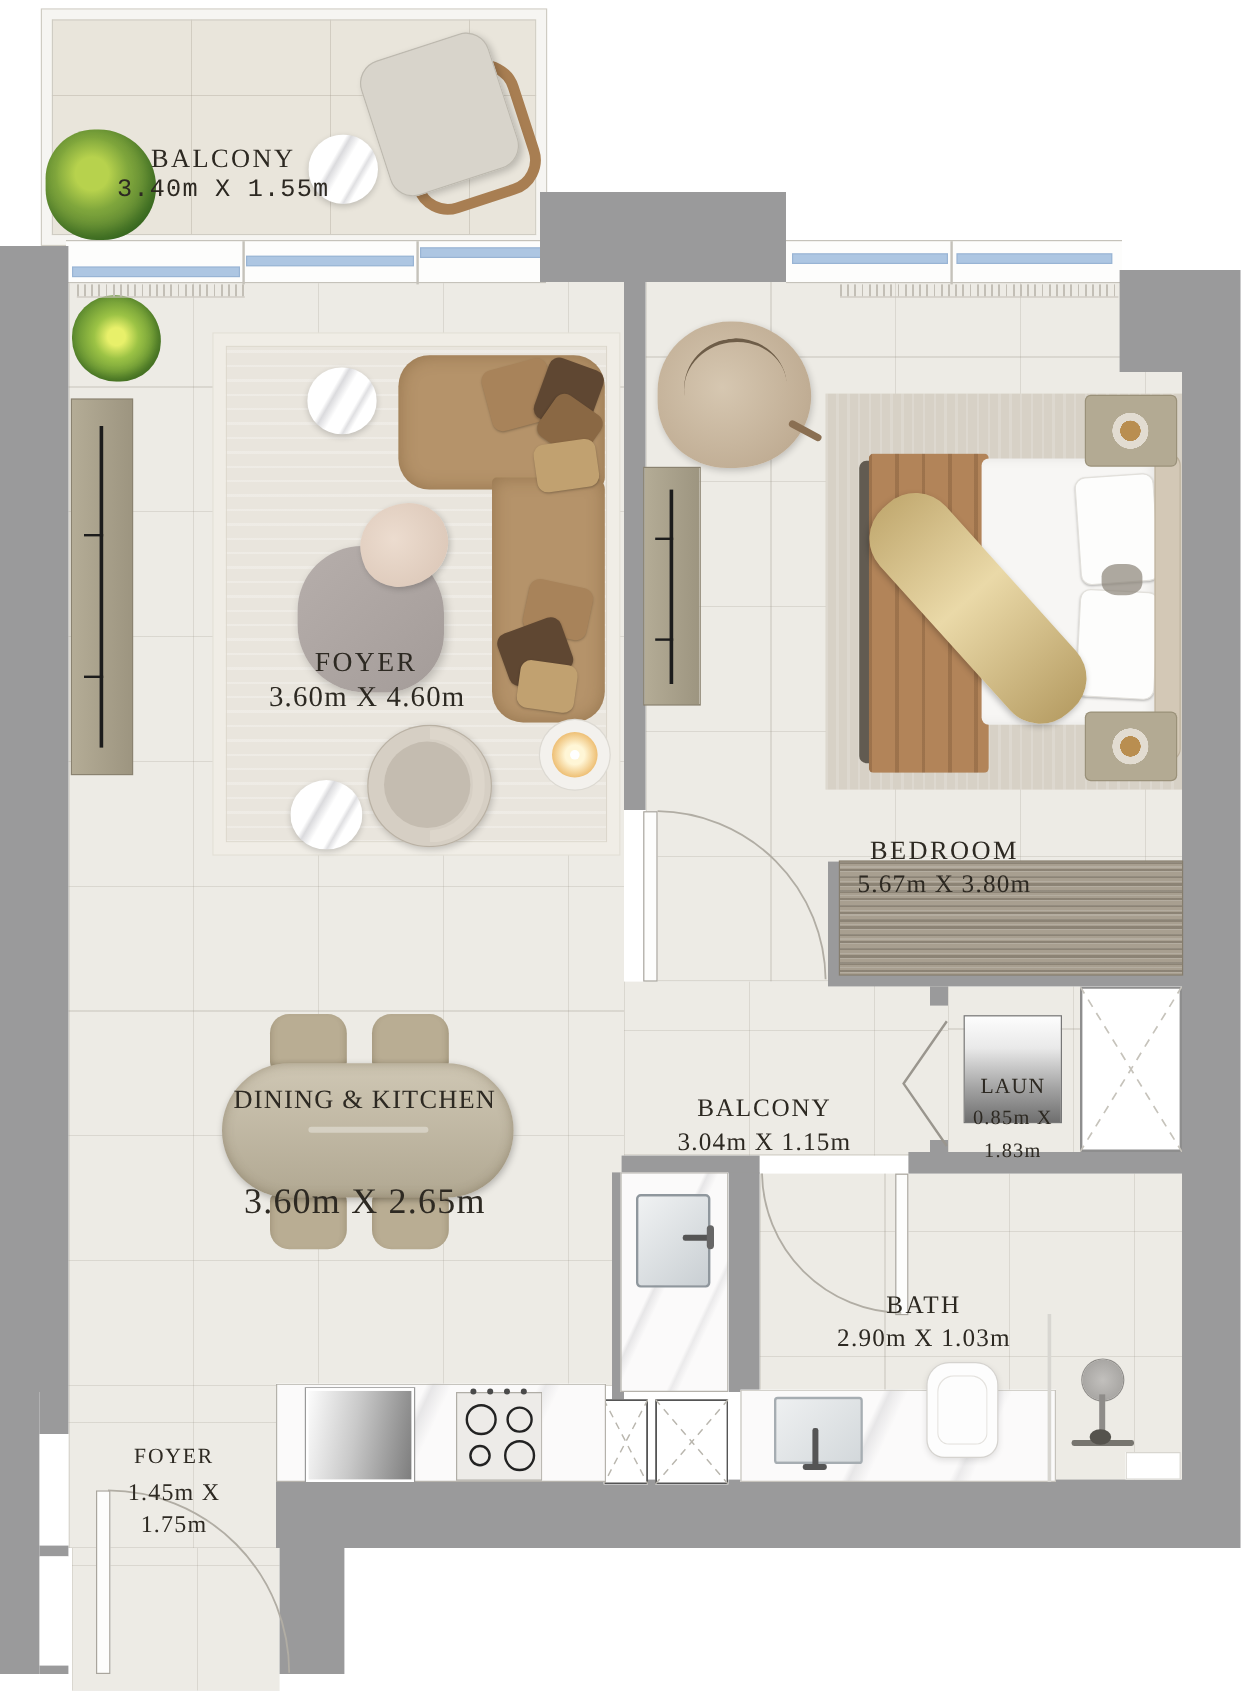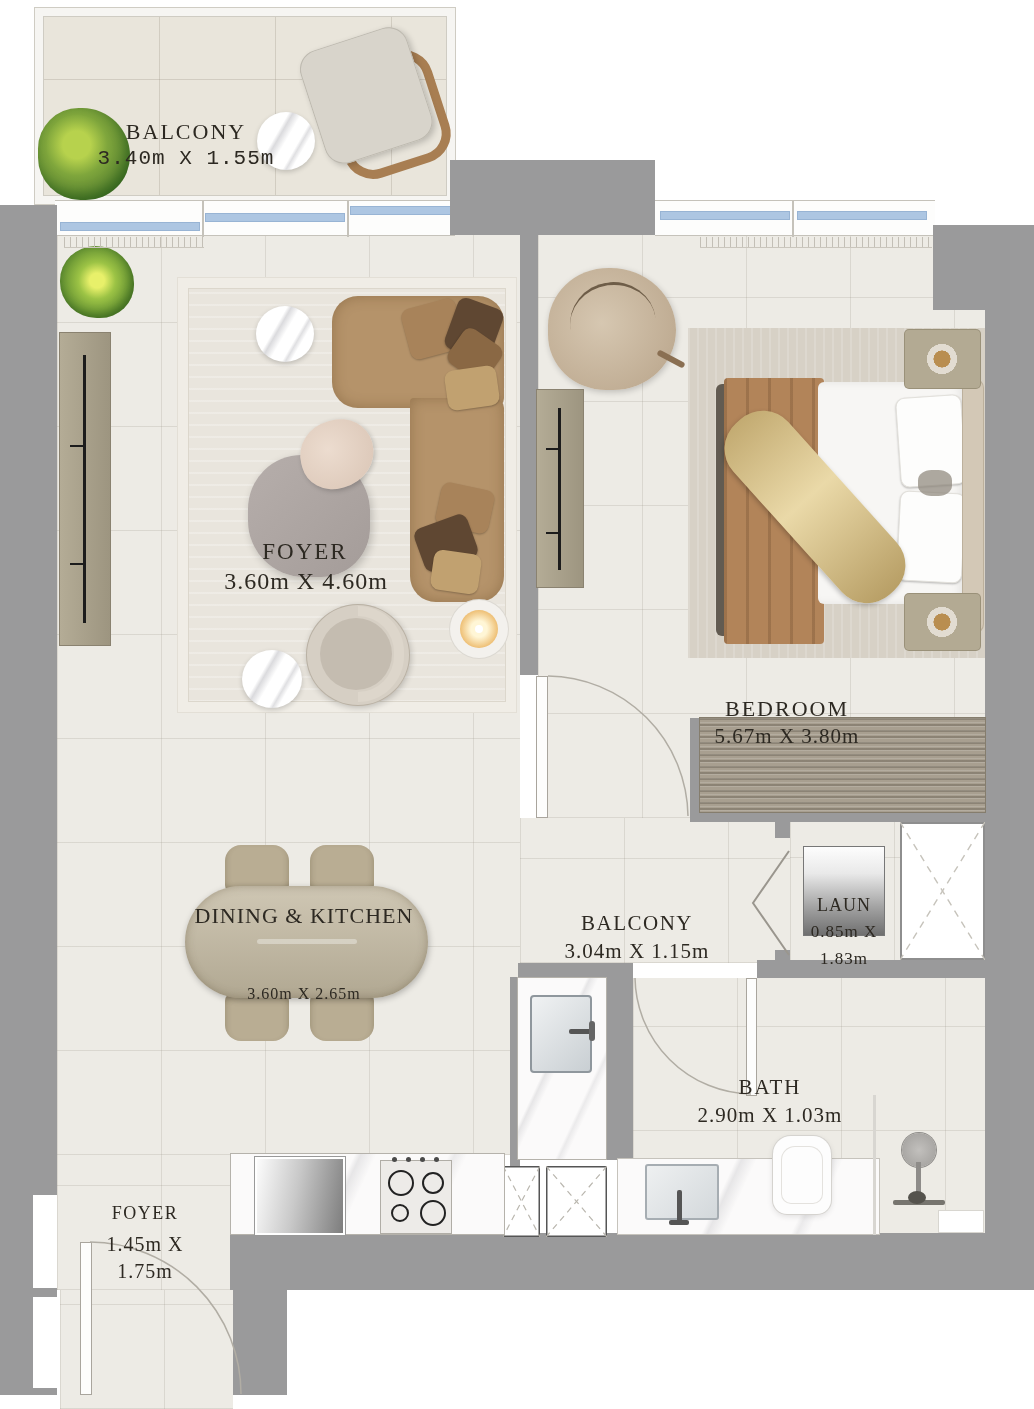--- a/index.html
+++ b/index.html
@@ -257,21 +257,21 @@
   <div class="lbl" style="left:787px;top:681px;font-size:21px;letter-spacing:1px;">5.67m X 3.80m</div>
 
   <div class="lbl" style="left:637px;top:868px;font-size:21px;letter-spacing:1.5px;">BALCONY</div>
   <div class="lbl" style="left:637px;top:896px;font-size:21px;letter-spacing:1px;">3.04m X 1.15m</div>
 
   <div class="lbl" style="left:844px;top:852px;font-size:18px;letter-spacing:1px;">LAUN</div>
   <div class="lbl" style="left:844px;top:879px;font-size:17px;letter-spacing:1px;">0.85m X</div>
   <div class="lbl" style="left:844px;top:906px;font-size:17px;letter-spacing:1px;">1.83m</div>
 
   <div class="lbl" style="left:304px;top:860px;font-size:22px;letter-spacing:1px;">DINING &amp; KITCHEN</div>
-  <div class="lbl" style="left:304px;top:941px;font-size:16px;letter-spacing:1px;">3.60m X 2.65m</div>
+  <div class="lbl" style="left:304px;top:941px;font-size:30px;letter-spacing:1px;">3.60m X 2.65m</div>
 
   <div class="lbl" style="left:770px;top:1032px;font-size:21px;letter-spacing:2px;">BATH</div>
   <div class="lbl" style="left:770px;top:1060px;font-size:21px;letter-spacing:1px;">2.90m X 1.03m</div>
 
   <div class="lbl" style="left:145px;top:1160px;font-size:18px;letter-spacing:1.5px;">FOYER</div>
   <div class="lbl" style="left:145px;top:1189px;font-size:20px;letter-spacing:1px;">1.45m X</div>
   <div class="lbl" style="left:145px;top:1216px;font-size:20px;letter-spacing:1px;">1.75m</div>
 
 </div>
 

